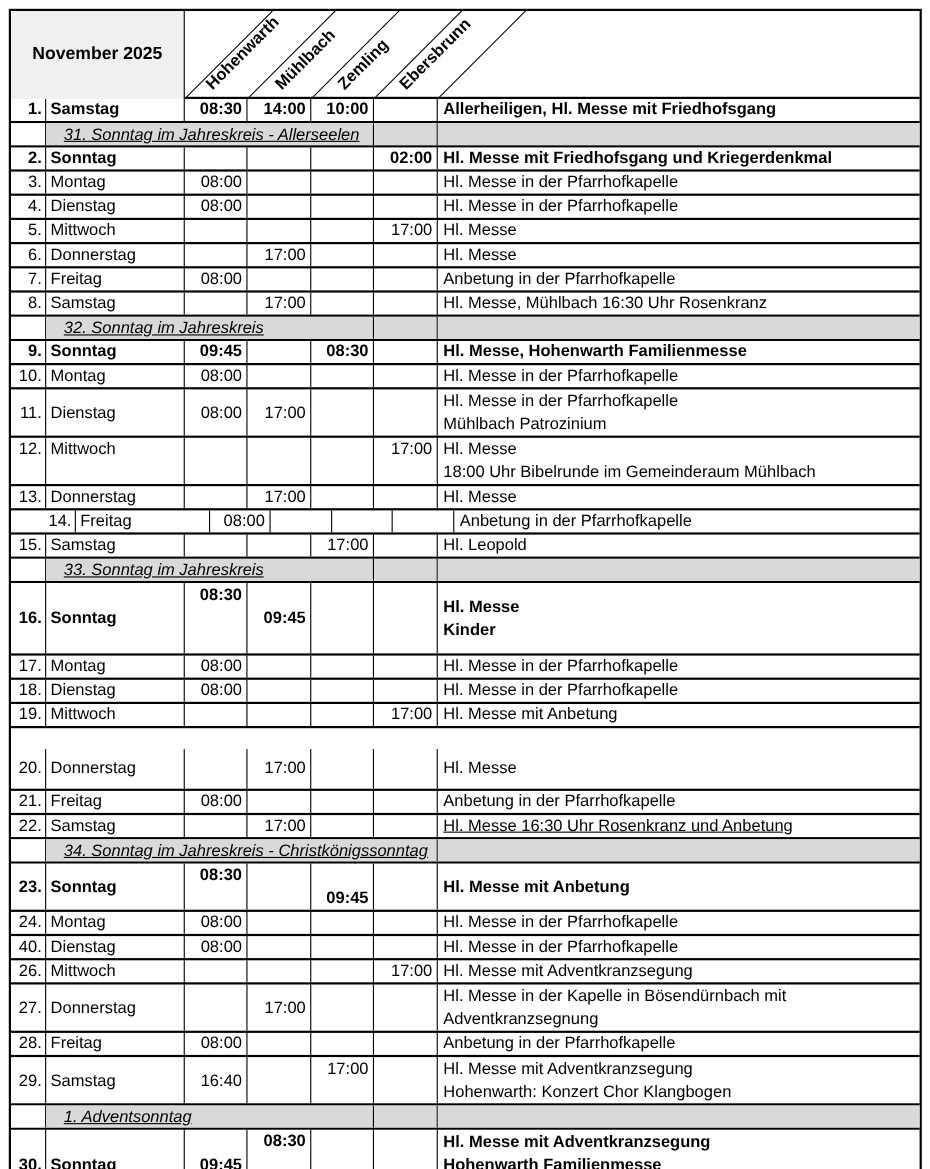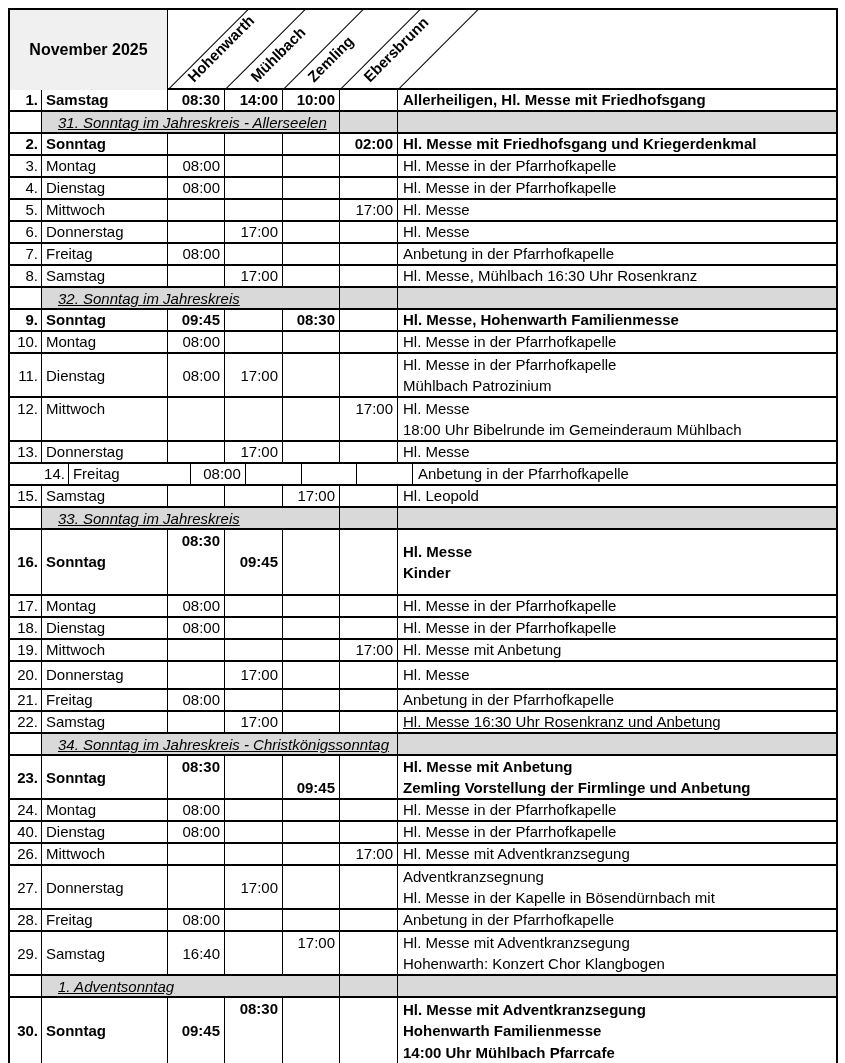--- a/index.html
+++ b/index.html
@@ -421,21 +421,21 @@
           <div class="cell time br" style="width: 57px; align-items: center;"></div>
           <div class="cell time br" style="width: 58px; align-items: center;"></div>
           <div class="cell time br" style="width: 57px; align-items: center;"></div>
           <div class="cell time br" style="width: 58px; align-items: center;">
             <span style="line-height: 20px;">17:00</span>
           </div>
           <div class="cell desc" style="width: 438px;">
             <div class="line" style="line-height: 20px; height: 20px;">Hl. Messe mit Anbetung</div>
           </div>
         </div>
-        <div class="row" style="height: 28px;">
+        <div class="row" style="height: 38px; margin-top: 19px;">
           <div class="cell num br" style="width: 32px; align-items: center;">
             <span style="line-height: 20px;">20.</span>
           </div>
           <div class="cell dayname br" style="width: 126px; align-items: center;">
             <span style="line-height: 20px;">Donnerstag</span>
           </div>
           <div class="cell time br" style="width: 57px; align-items: center;"></div>
           <div class="cell time br" style="width: 58px; align-items: center;">
             <span style="line-height: 20px;">17:00</span>
           </div>
@@ -496,21 +496,20 @@
           <div class="cell time br" style="width: 57px; align-items: flex-start;">
             <span style="line-height: 21px;">08:30</span>
           </div>
           <div class="cell time br" style="width: 58px; align-items: center;"></div>
           <div class="cell time br" style="width: 57px; align-items: flex-end;">
             <span style="line-height: 21px;">09:45</span>
           </div>
           <div class="cell time br" style="width: 58px; align-items: center;"></div>
           <div class="cell desc" style="width: 438px;">
             <div class="line" style="line-height: 21px; height: 21px;">Hl. Messe mit Anbetung</div>
-            <div class="line" style="line-height: 21px; height: 21px;">Zemling Vorstellung der Firmlinge und Anbetung</div>
           </div>
         </div>
         <div class="row" style="height: 22px;">
           <div class="cell num br" style="width: 32px; align-items: center;">
             <span style="line-height: 20px;">24.</span>
           </div>
           <div class="cell dayname br" style="width: 126px; align-items: center;">
             <span style="line-height: 20px;">Montag</span>
           </div>
           <div class="cell time br" style="width: 57px; align-items: center;">
@@ -564,22 +563,22 @@
           <div class="cell dayname br" style="width: 126px; align-items: center;">
             <span style="line-height: 21px;">Donnerstag</span>
           </div>
           <div class="cell time br" style="width: 57px; align-items: center;"></div>
           <div class="cell time br" style="width: 58px; align-items: center;">
             <span style="line-height: 21px;">17:00</span>
           </div>
           <div class="cell time br" style="width: 57px; align-items: center;"></div>
           <div class="cell time br" style="width: 58px; align-items: center;"></div>
           <div class="cell desc" style="width: 438px;">
+            <div class="line" style="line-height: 21px; height: 21px;">Hl. Messe in der Kapelle in Bösendürnbach mit</div>
             <div class="line" style="line-height: 21px; height: 21px;">Adventkranzsegnung</div>
-            <div class="line" style="line-height: 21px; height: 21px;">Hl. Messe in der Kapelle in Bösendürnbach mit</div>
           </div>
         </div>
         <div class="row" style="height: 22px;">
           <div class="cell num br" style="width: 32px; align-items: center;">
             <span style="line-height: 20px;">28.</span>
           </div>
           <div class="cell dayname br" style="width: 126px; align-items: center;">
             <span style="line-height: 20px;">Freitag</span>
           </div>
           <div class="cell time br" style="width: 57px; align-items: center;">

